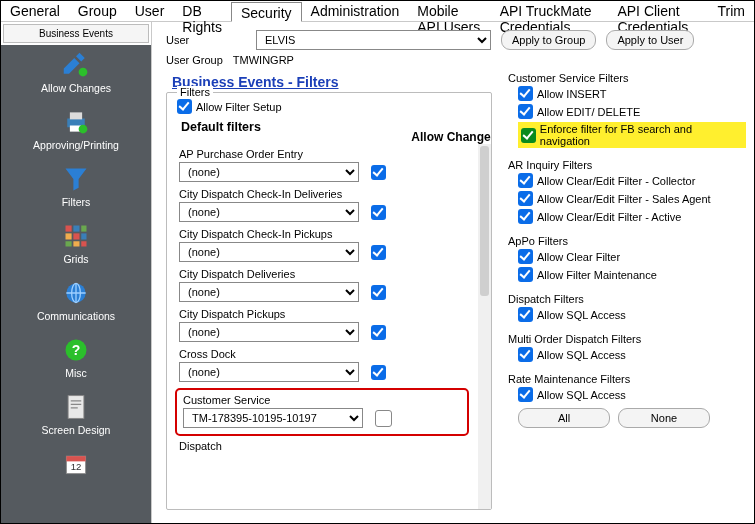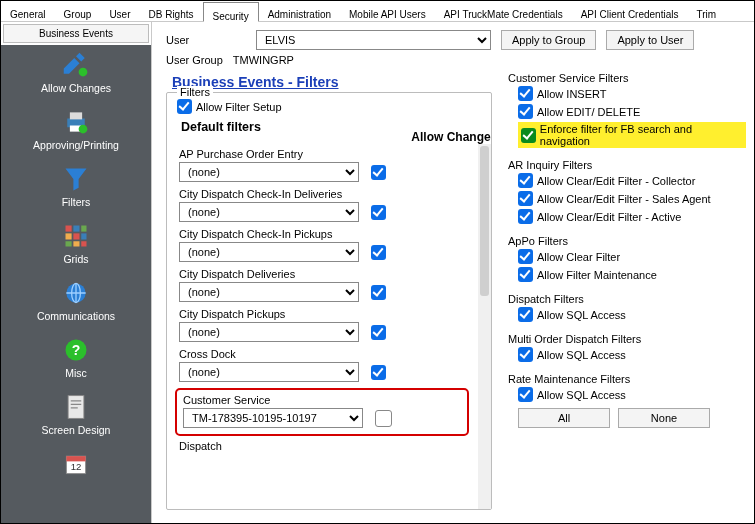--- a/index.html
+++ b/index.html
@@ -1,31 +1,31 @@
 <!DOCTYPE html>
 <html><head>
 <meta charset="utf-8">
 <style>
 html,body{margin:0;padding:0;font-family:"Segoe UI",Tahoma,sans-serif;font-size:11px;color:#000;background:#fff;width:755px;height:524px;overflow:hidden}
 .root{width:755px;height:524px;border:1px solid #000;box-sizing:border-box;display:flex;flex-direction:column}
 .tabs{display:flex;border-bottom:1px solid #c9c9c9;height:20px;background:#fff}
-.tab{padding:8px 9px;border-right:none;font-size:10px;cursor:default}
+.tab{padding:2px 9px;border-right:none;font-size:14px;cursor:default}
 .tab.active{border-top:1px solid #888;border-left:1px solid #888;border-right:1px solid #888;border-bottom:1px solid #fff;position:relative;top:1px;background:#fff}
 .body{flex:1;display:flex;overflow:hidden}
 .sidebar{width:150px;border-right:1px solid #c9c9c9;background:#fff;display:flex;flex-direction:column}
 .side-head{border:1px solid #bcbcbc;margin:2px;padding:3px;text-align:center;background:#f5f5f5;font-size:10px}
 .side-items{flex:1;background:#555a5f;overflow:auto}
 .sitem{display:flex;flex-direction:column;align-items:center;padding:6px 0 8px;color:#fff;font-size:10.5px}
 .sitem .sicon{width:30px;height:28px;margin-bottom:3px}
 .content{flex:1;display:flex;flex-direction:column;overflow:hidden}
 .toprow{display:flex;align-items:center;gap:10px;padding:8px 14px 2px 14px}
 .toprow .lbl{width:80px}
 .sel{border:1px solid #888;height:20px;font-size:11px;padding:0 4px;background:#fff}
 .sel.user{width:235px}
-.btn{border:1px solid #aaa;background:#f4f4f4;height:20px;padding:0 10px;font-size:11px;border-radius:0}
+.btn{border:1px solid #aaa;background:#f4f4f4;height:20px;padding:0 10px;font-size:11px;border-radius:9px}
 .row2{display:flex;align-items:center;gap:10px;padding:2px 14px 6px 14px}
 .mainrow{flex:1;display:flex;overflow:hidden;padding:0 8px 13px 10px;gap:6px}
 .leftpane{width:330px;display:flex;flex-direction:column}
 .h2{color:#1b3fb8;font-weight:bold;text-decoration:underline;font-size:14px;margin:2px 0 2px 10px}
 .cbx{appearance:none;width:15px;height:15px;border-radius:3px;background:#0a6ce8;position:relative;vertical-align:middle;margin-right:4px}
 .cbx::after{content:"";position:absolute;left:4px;top:1px;width:4px;height:8px;border:solid #fff;border-width:0 2px 2px 0;transform:rotate(40deg)}
 .cbx.green{background:#0a8a1d}
 .cbx.unchecked{background:#fff;border:1px solid #888}
 .cbx.unchecked::after{display:none}
 .line{display:flex;align-items:center;margin:2px 0 2px 10px}

